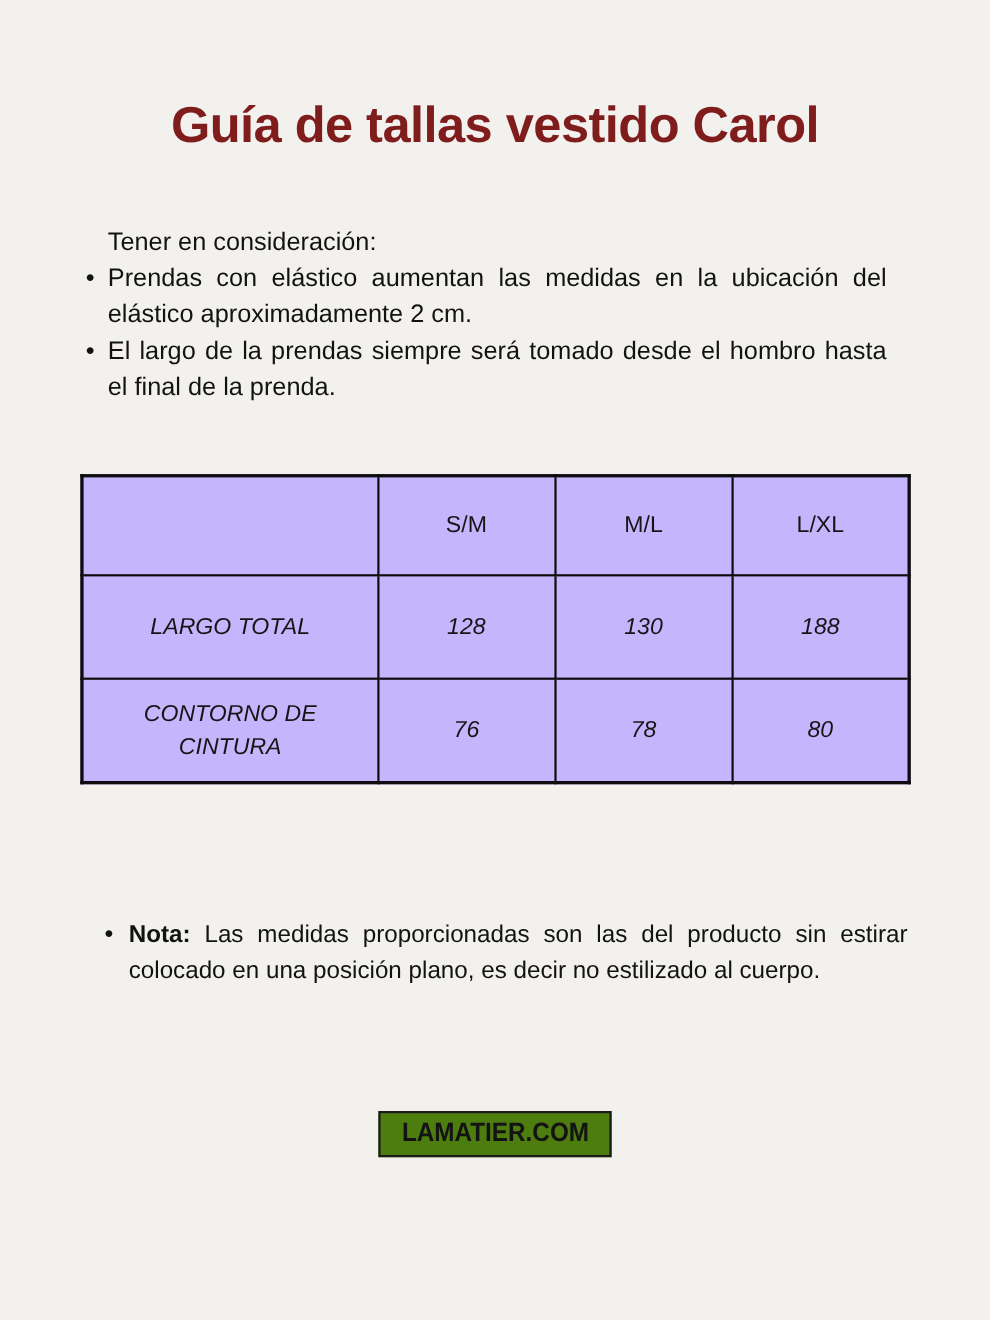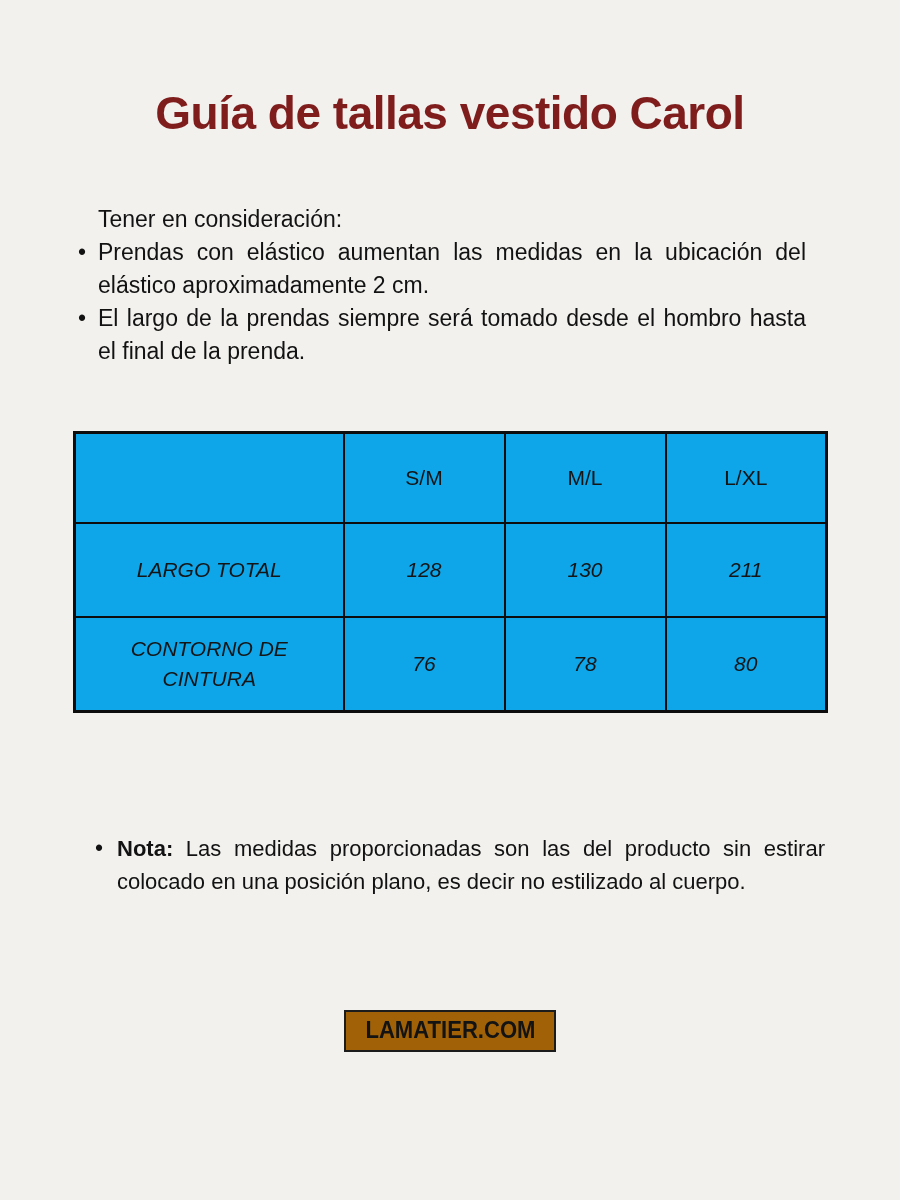--- a/index.html
+++ b/index.html
@@ -58,21 +58,21 @@
 
   
   .size-table-wrap {
     margin-top: 63px;
     margin-left: 73px;
   }
   table.size-table {
     border-collapse: collapse;
     width: 753px;
     table-layout: fixed;
-    background: #0ea5e9;
+    background: #c4b5fd;
     margin-top: 40px;
   }
   table.size-table th,
   table.size-table td {
     border: 2px solid #0d0d0d;
     text-align: center;
     vertical-align: middle;
     font-size: 21px;
     font-weight: normal;
     line-height: 30px;
@@ -102,21 +102,21 @@
 
   
   .footer {
     margin-top: 112px;
     display: flex;
     justify-content: center;
   }
   .footer-box {
     border: 2px solid #1c1c1c;
     padding: 4px 12px 6px 12px;
-    background: #a16207;
+    background: #4d7c0f;
   }
   .footer-brand {
     display: inline-block;
     font-size: 24px;
     font-weight: bold;
     letter-spacing: 0px;
     color: #131313;
     transform: scaleX(0.92);
     transform-origin: center;
   }
@@ -148,21 +148,21 @@
         <th>S/M</th>
         <th>M/L</th>
         <th>L/XL</th>
       </tr>
     </thead>
     <tbody>
       <tr>
         <td>LARGO TOTAL</td>
         <td>128</td>
         <td>130</td>
-        <td>211</td>
+        <td>188</td>
       </tr>
       <tr>
         <td>CONTORNO DE CINTURA</td>
         <td>76</td>
         <td>78</td>
         <td>80</td>
       </tr>
     </tbody>
   </table>
 </div>

